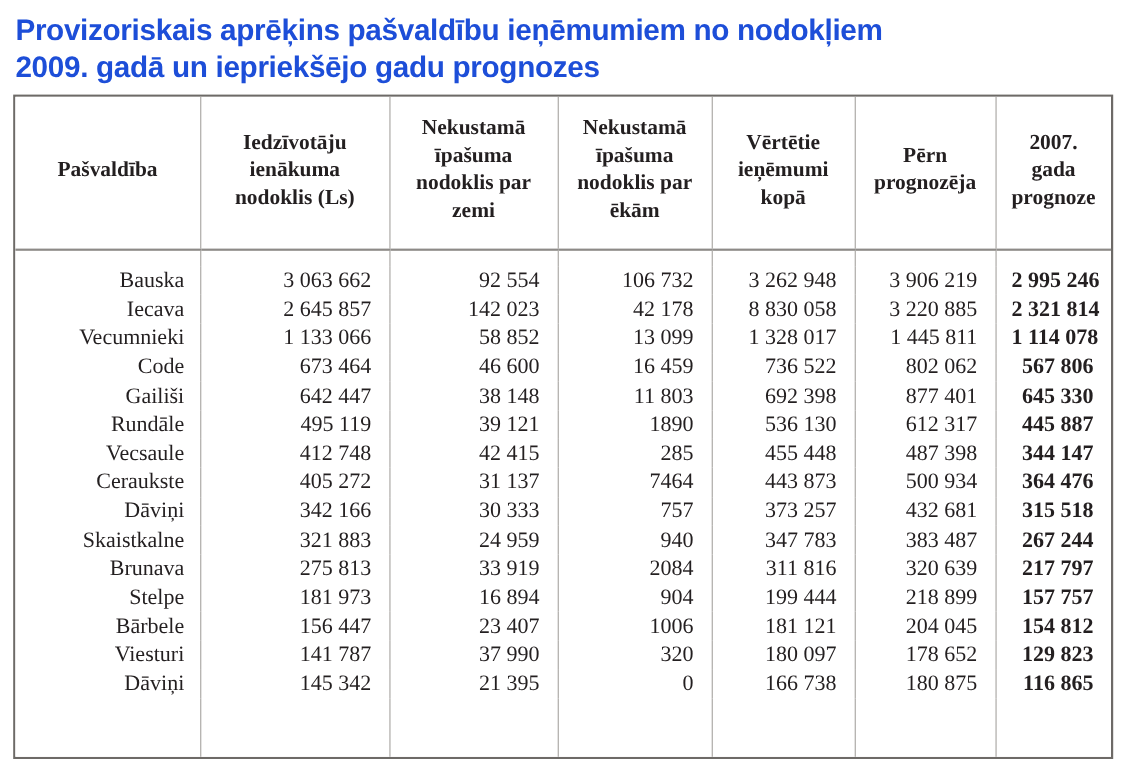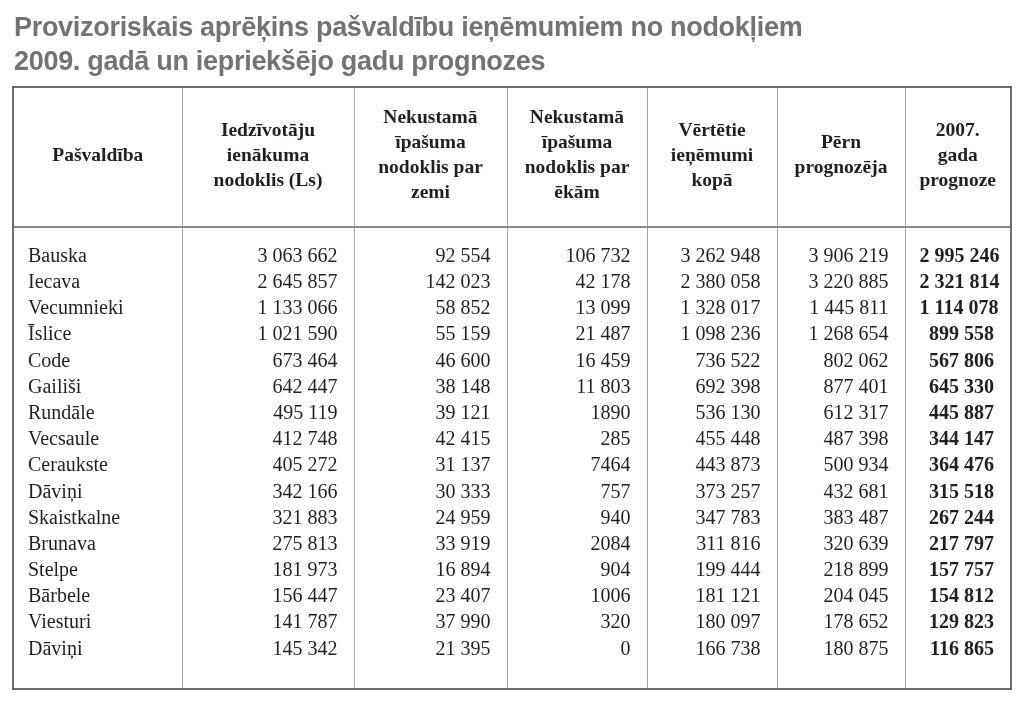--- a/index.html
+++ b/index.html
@@ -26,21 +26,21 @@
   
   .title-block {
     padding: 10px 14px 0 14px;
   }
   .title-line {
     font-family: "Liberation Sans", "DejaVu Sans", sans-serif;
     font-weight: bold;
     font-size: 27px;
     line-height: 34px;
     letter-spacing: -0.3px;
-    color: #737373;
+    color: #1d4ed8;
     white-space: nowrap;
   }
 
   
   .table-wrap {
     margin: 8px 12px 0 12px;
     border: 2px solid #6d6a67;
     background: #ffffff;
     box-sizing: border-box;
     height: 604px;
@@ -80,21 +80,21 @@
     font-size: 20px;
     line-height: 24.5px;
     padding: 0 14px;
     height: 26.2px;
     color: #231f20;
     vertical-align: middle;
     white-space: nowrap;
   }
   tbody td:last-child { border-right: none; font-weight: bold; }
   tbody td.name {
-    text-align: left;
+    text-align: right;
     padding-left: 14px;
   }
   tbody td.num {
     text-align: right;
     padding-right: 16px;
   }
   tbody tr.spacer-top td { height: 14px; padding: 0; }
   tbody tr.filler td { height: auto; padding: 0; }
 </style>
 </head>
@@ -146,43 +146,34 @@
             <td class="num">106 732</td>
             <td class="num">3 262 948</td>
             <td class="num">3 906 219</td>
             <td class="num">2 995 246</td>
           </tr>
           <tr>
             <td class="name">Iecava</td>
             <td class="num">2 645 857</td>
             <td class="num">142 023</td>
             <td class="num">42 178</td>
-            <td class="num">2 380 058</td>
+            <td class="num">8 830 058</td>
             <td class="num">3 220 885</td>
             <td class="num">2 321 814</td>
           </tr>
           <tr>
             <td class="name">Vecumnieki</td>
             <td class="num">1 133 066</td>
             <td class="num">58 852</td>
             <td class="num">13 099</td>
             <td class="num">1 328 017</td>
             <td class="num">1 445 811</td>
             <td class="num">1 114 078</td>
           </tr>
           <tr>
-            <td class="name">Īslice</td>
-            <td class="num">1 021 590</td>
-            <td class="num">55 159</td>
-            <td class="num">21 487</td>
-            <td class="num">1 098 236</td>
-            <td class="num">1 268 654</td>
-            <td class="num">899 558</td>
-          </tr>
-          <tr>
             <td class="name">Code</td>
             <td class="num">673 464</td>
             <td class="num">46 600</td>
             <td class="num">16 459</td>
             <td class="num">736 522</td>
             <td class="num">802 062</td>
             <td class="num">567 806</td>
           </tr>
           <tr>
             <td class="name">Gailiši</td>

